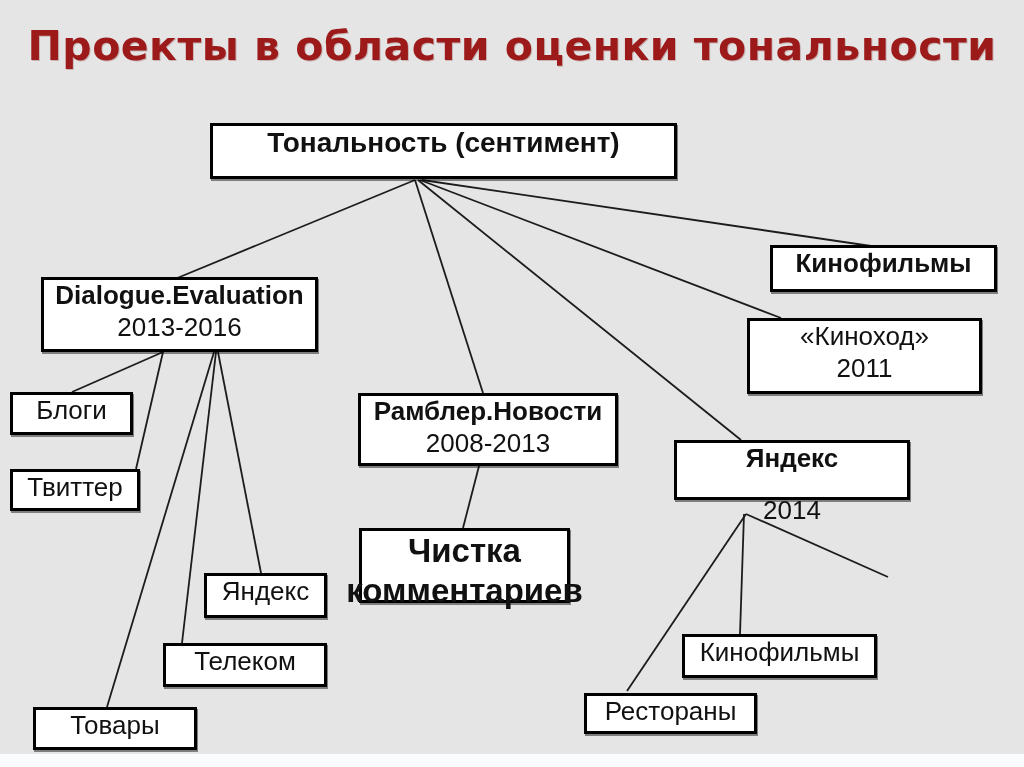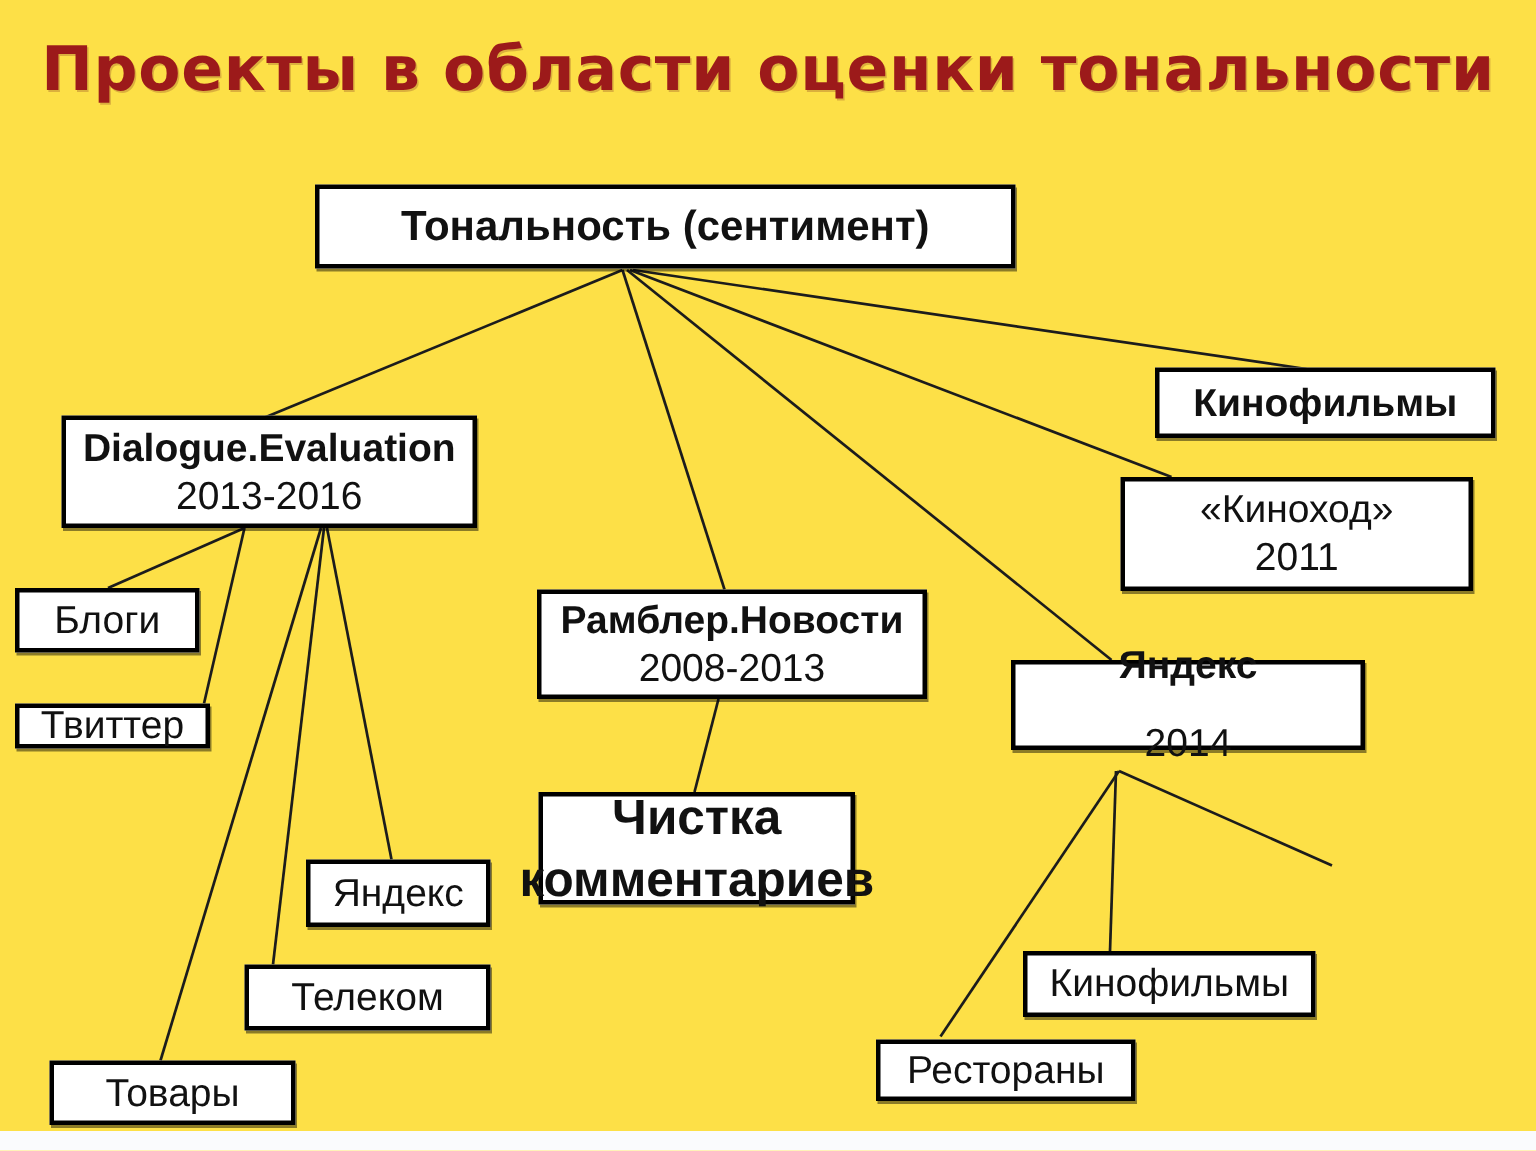--- a/index.html
+++ b/index.html
@@ -1,20 +1,20 @@
 <!DOCTYPE html>
 <html><head>
 <meta charset="utf-8">
 <style>
   html, body { margin: 0; padding: 0; background: #ffffff; }
   .canvas {
     position: relative;
     width: 1024px;
     height: 767px;
-    background: #fde047;
+    background: #e5e5e5;
     overflow: hidden;
     font-family: "Liberation Sans", sans-serif;
   }
   .slide-title {
     position: absolute;
     left: 0; top: 22px;
     width: 1024px;
     text-align: center;
     font-family: "DejaVu Sans", sans-serif;
     font-weight: bold;
@@ -30,41 +30,40 @@
   }
   .node {
     position: absolute;
     box-sizing: border-box;
     border: 3px solid #000000;
     background: #ffffff;
     box-shadow: 1px 2px 0 rgba(0,0,0,0.45);
     display: flex;
     flex-direction: column;
     align-items: center;
-    justify-content: center;
     text-align: center;
     color: #111111;
     line-height: 1.22;
   }
   .node .t  { font-size: 26px; font-weight: bold; }
   .node .r  { font-size: 26px; font-weight: normal; }
   .node .s  { font-size: 33px; font-weight: bold; }
   .node.root-box .t { font-size: 28px; }
   .node.small-text .r { font-size: 23px; }
   .bottom-strip {
     position: absolute;
     left: 0; bottom: 0;
     width: 1024px; height: 13px;
     background: #fafbfd;
   }
   
   .n-root      { left: 210px; top: 123px; width: 467px; height: 56px; }
   .n-dialogue  { left:  41px; top: 277px; width: 277px; height: 75px; }
   .n-blogi     { left:  10px; top: 392px; width: 123px; height: 43px; }
-  .n-tvitter   { left:  10px; top: 469px; width: 130px; height: 30px; }
+  .n-tvitter   { left:  10px; top: 469px; width: 130px; height: 42px; }
   .n-banki     { left: 204px; top: 573px; width: 123px; height: 45px; }
   .n-telekom   { left: 163px; top: 643px; width: 164px; height: 44px; }
   .n-tovary    { left:  33px; top: 707px; width: 164px; height: 43px; }
   .n-rambler   { left: 358px; top: 393px; width: 260px; height: 73px; }
   .n-chistka   { left: 359px; top: 528px; width: 211px; height: 75px; padding: 0 8px; }
   .n-yandex    { left: 674px; top: 440px; width: 236px; height: 60px; gap: 20px; }
   .n-kinohod   { left: 747px; top: 318px; width: 235px; height: 76px; }
   .n-gos       { left: 770px; top: 245px; width: 227px; height: 47px; }
   .n-mobile    { left: 754px; top: 577px; width: 258px; height: 38px; }
   .n-kino      { left: 682px; top: 634px; width: 195px; height: 44px; }

